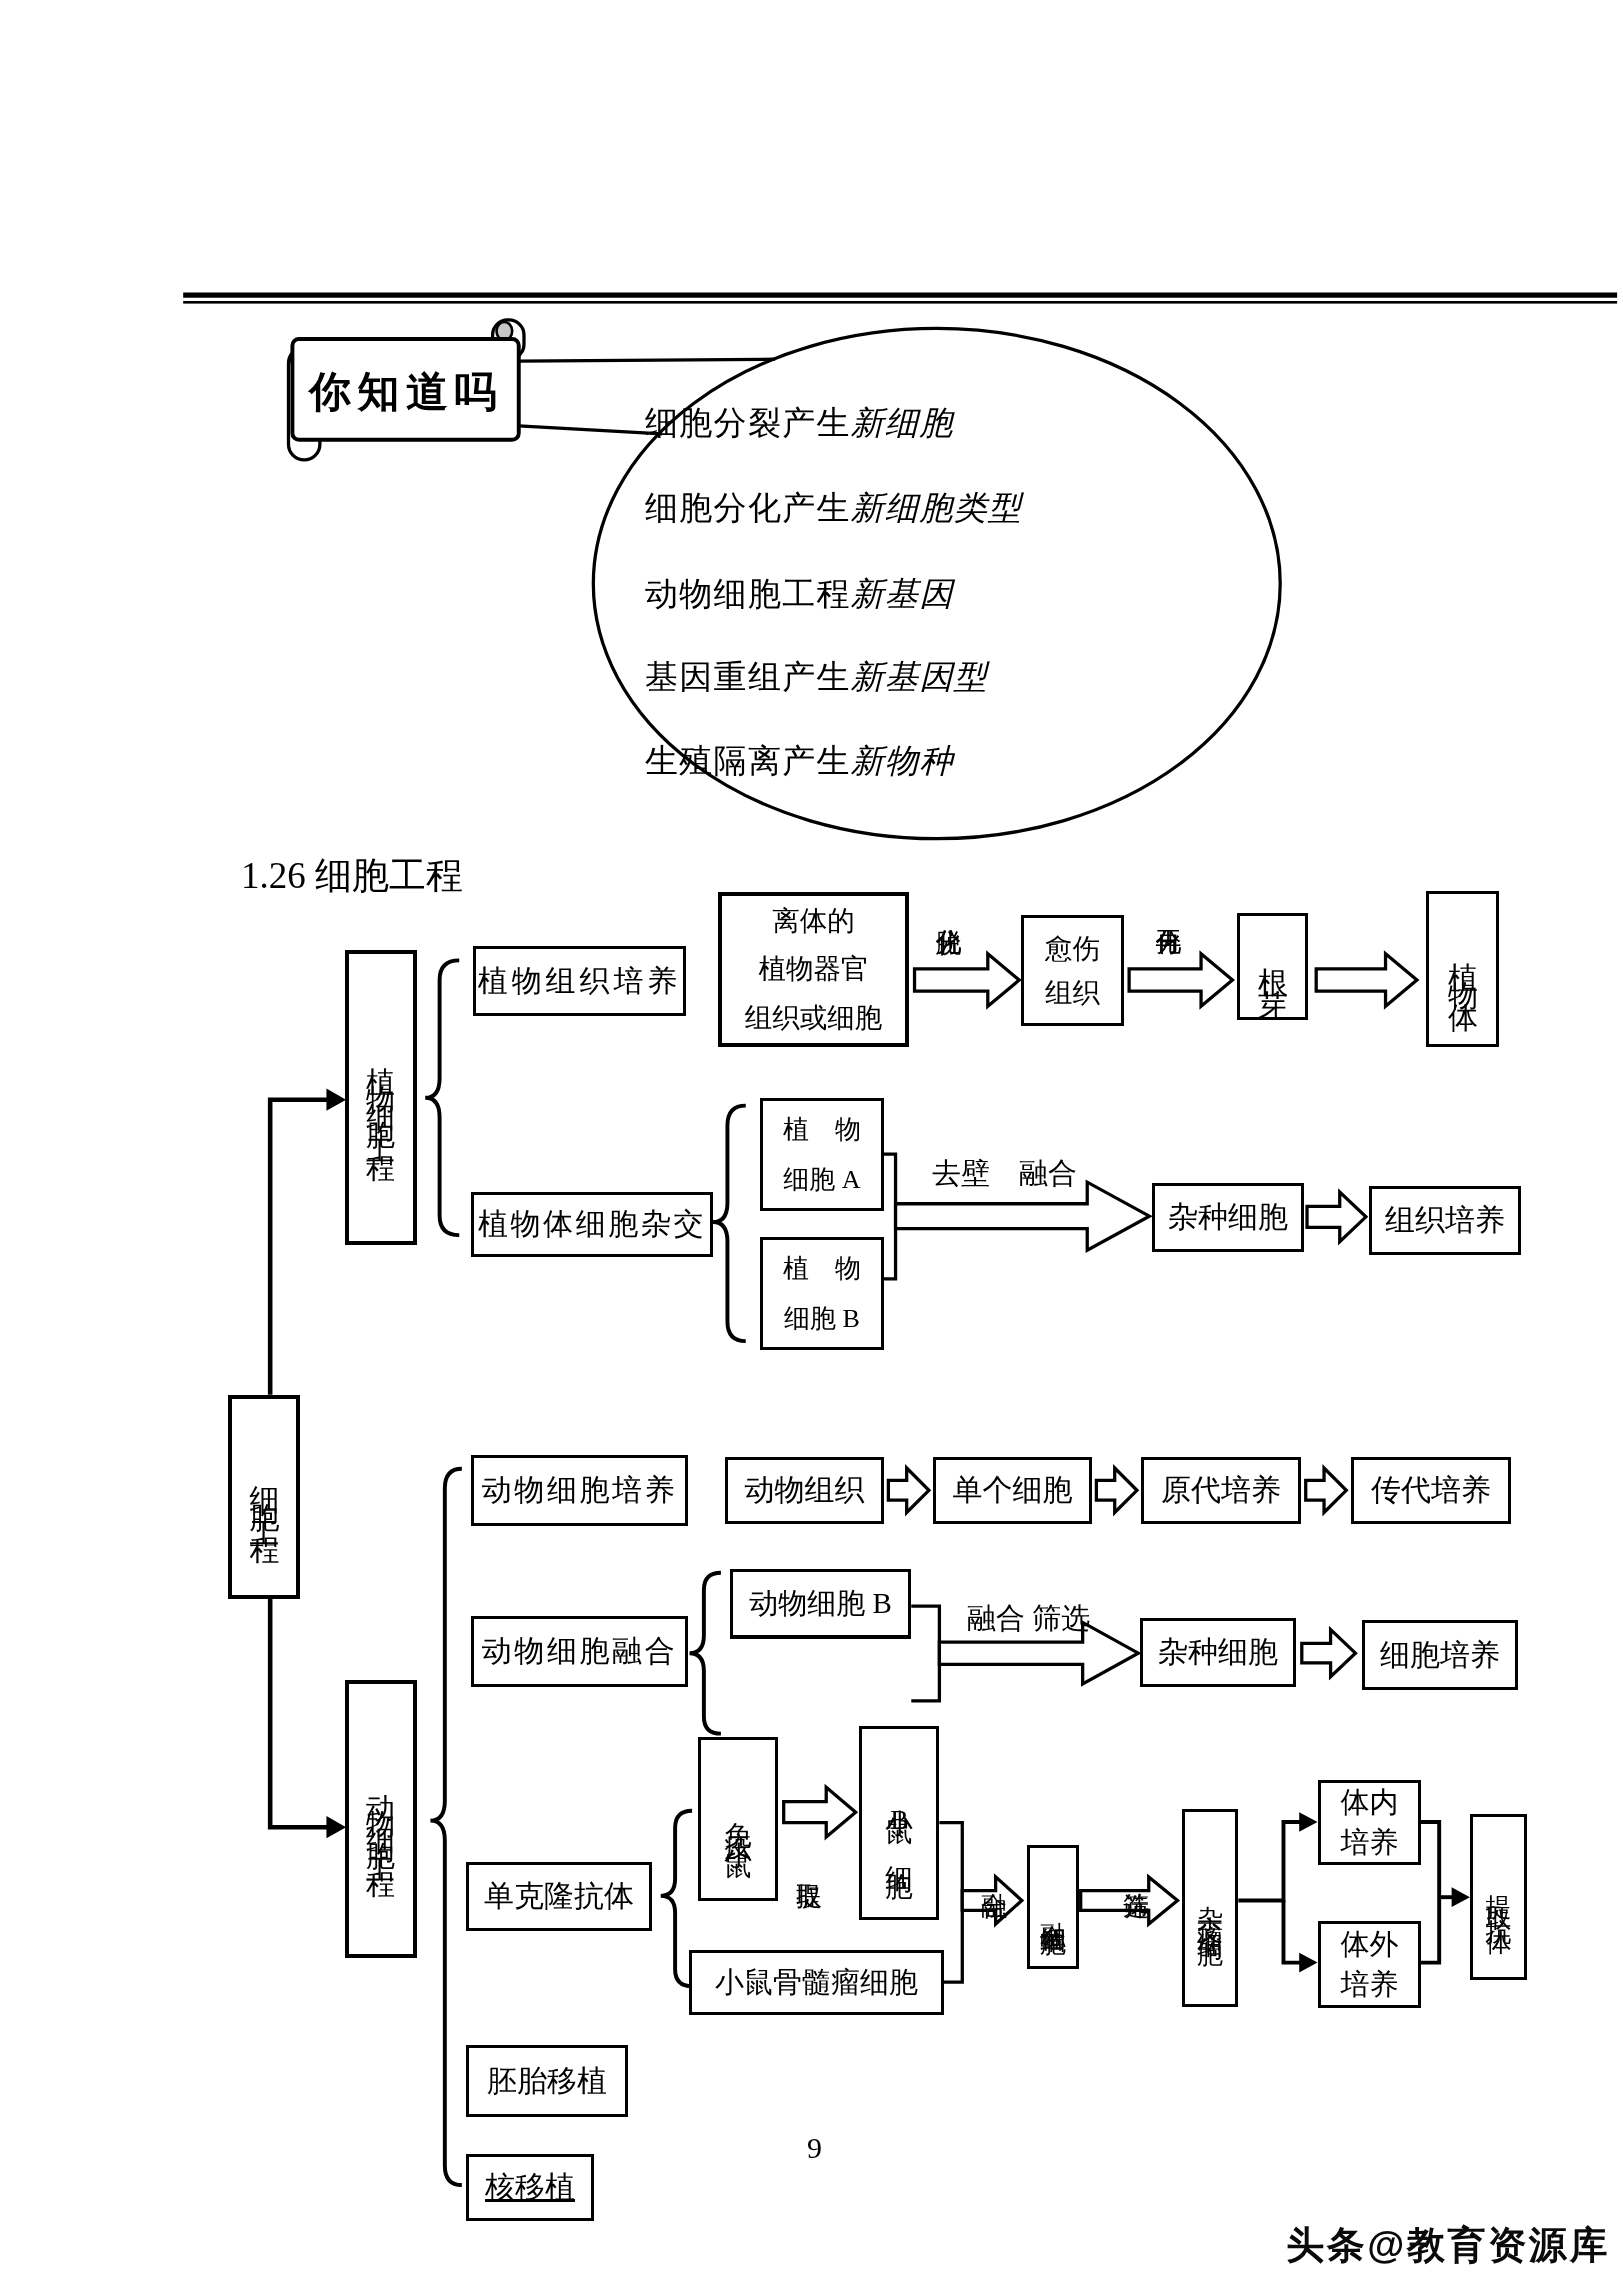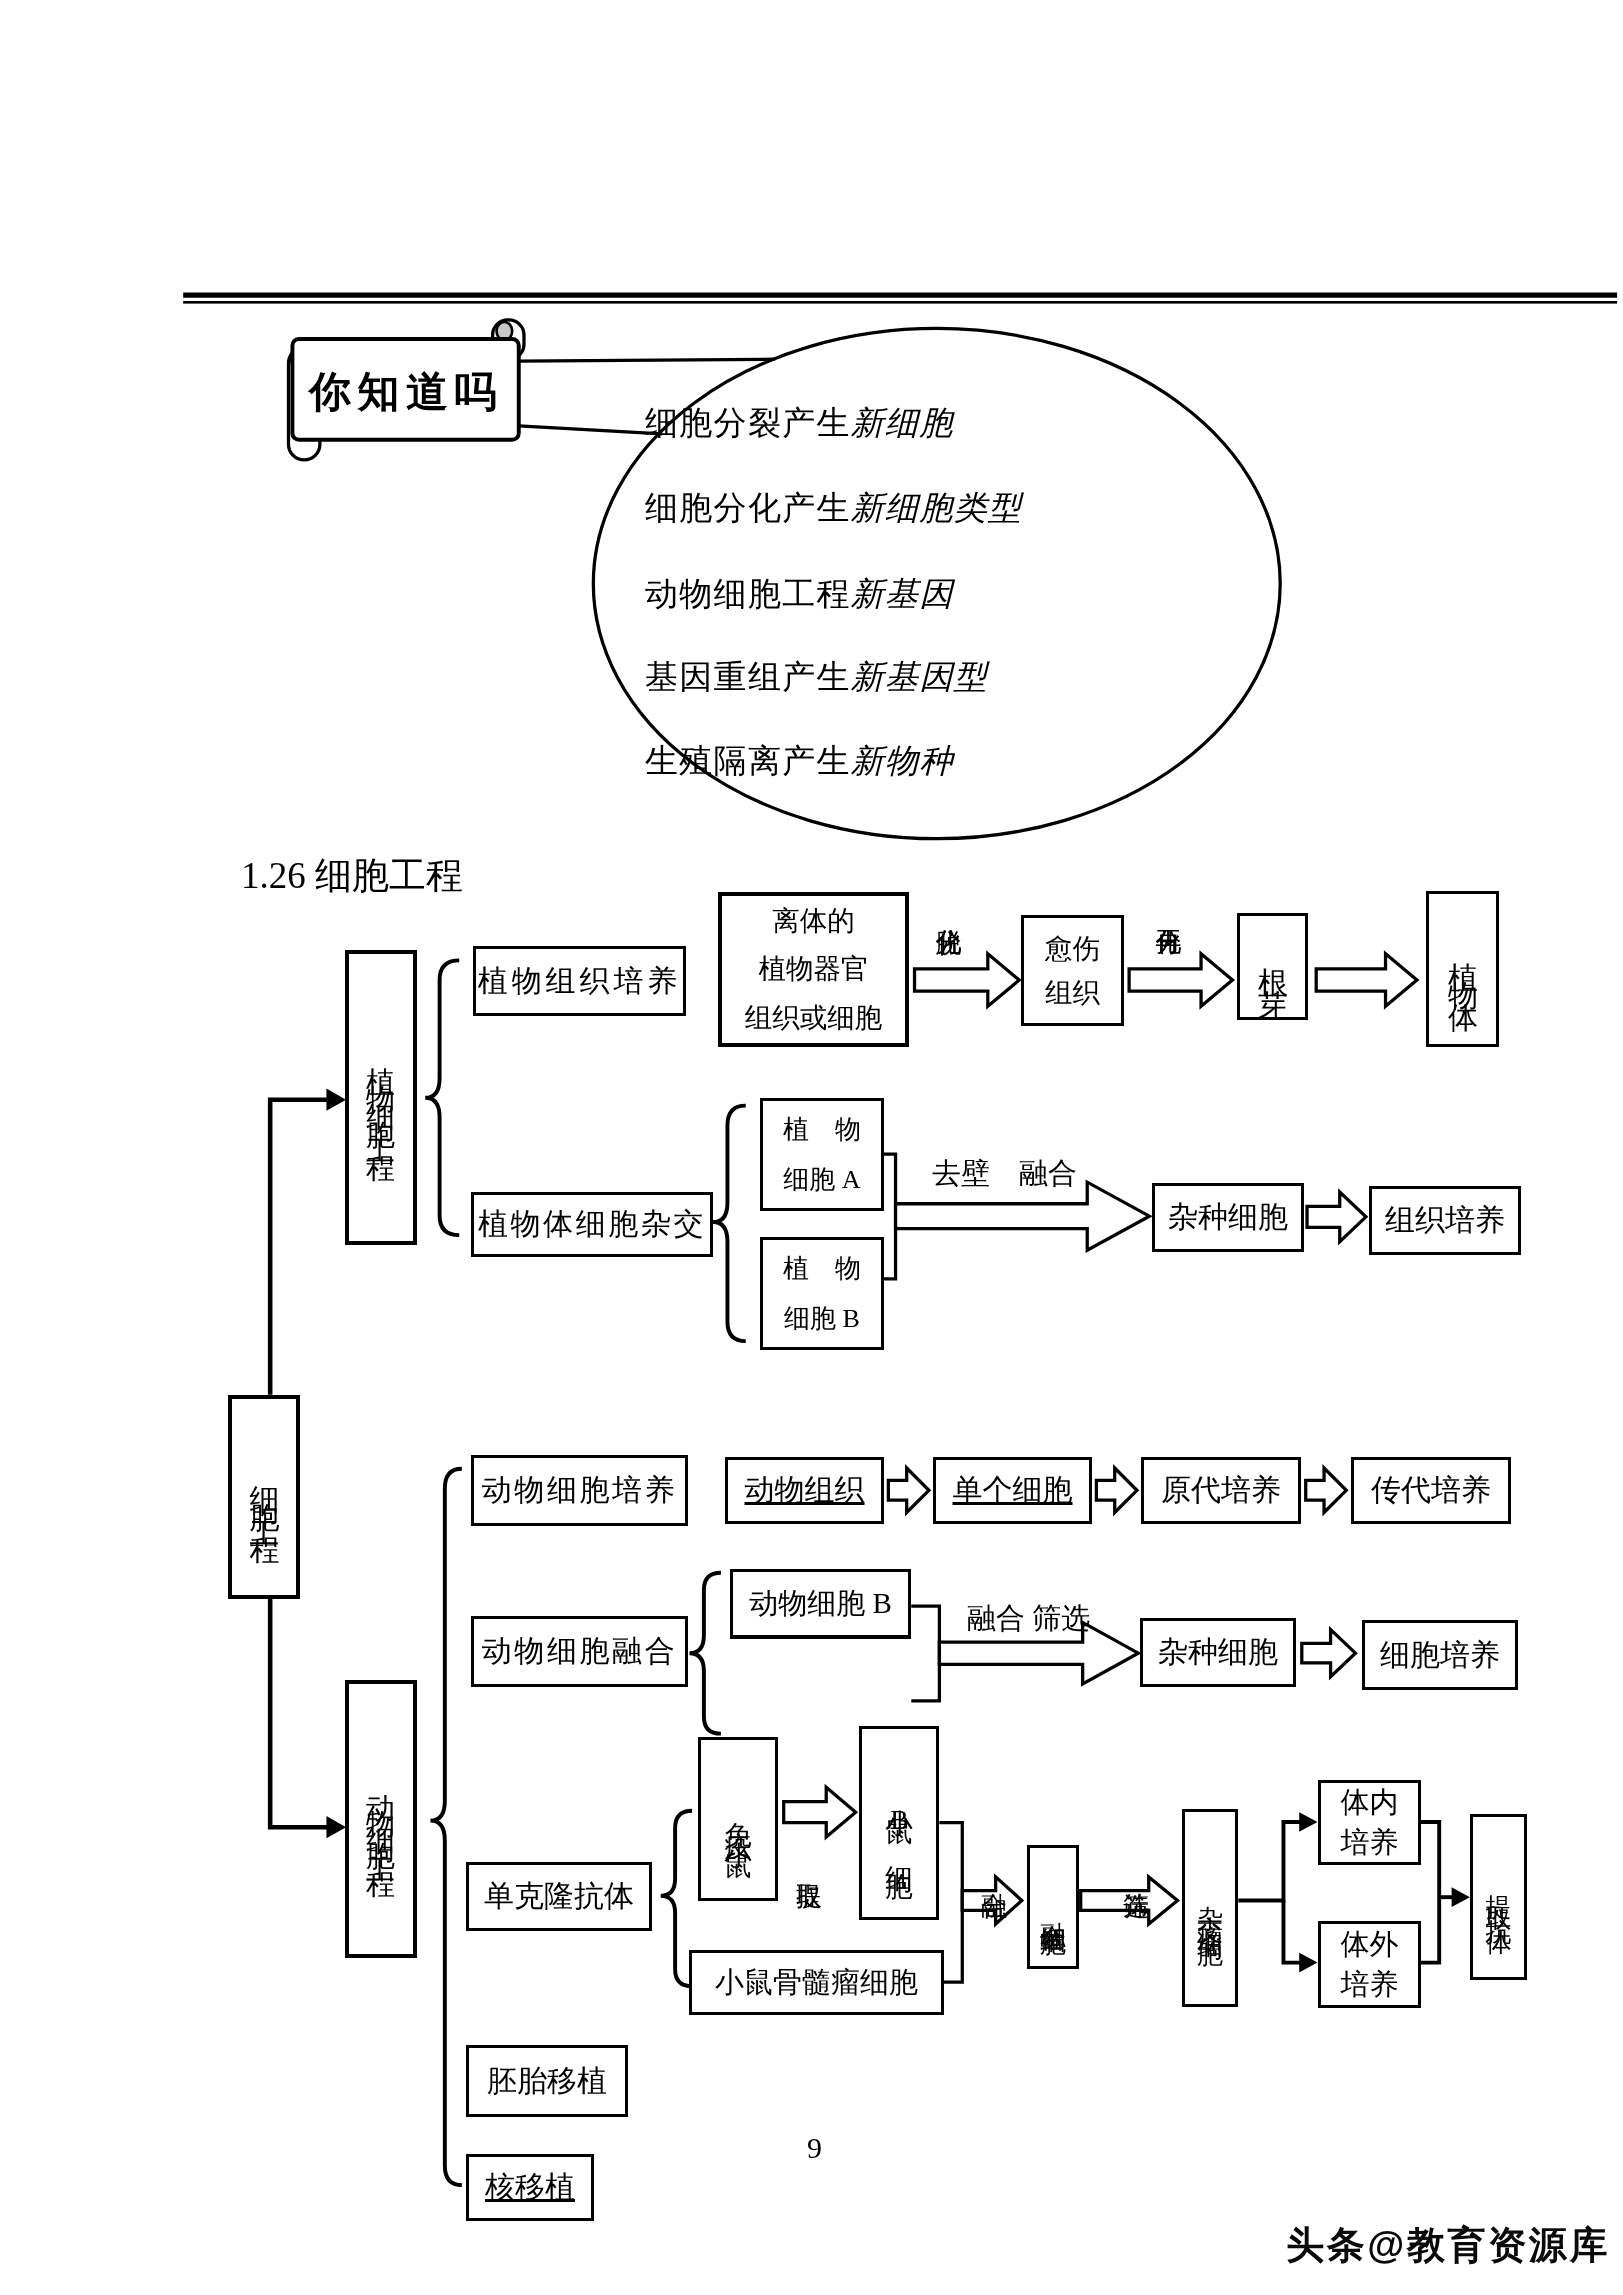--- a/index.html
+++ b/index.html
@@ -159,22 +159,22 @@
   <div class="box" style="left:1152px;top:1183px;width:152px;height:69px;font-size:30px;">杂种细胞</div>
 
   <div class="box" style="left:1369px;top:1186px;width:152px;height:69px;font-size:30px;">组织培养</div>
 
   <div class="box vert" style="left:228px;top:1395px;width:72px;height:204px;font-size:30px;letter-spacing:0.6em;border-width:4.6px;">细胞工程</div>
 
   <div class="box vert" style="left:345px;top:1680px;width:72px;height:278px;font-size:29px;letter-spacing:0.55em;border-width:4.6px;">动物细胞工程</div>
 
   <div class="box" style="left:471px;top:1455px;width:217px;height:71px;font-size:30px;letter-spacing:2.6px;">动物细胞培养</div>
 
-  <div class="box" style="left:725px;top:1457px;width:159px;height:67px;font-size:30px;text-decoration:underline;">动物组织</div>
-  <div class="box" style="left:933px;top:1457px;width:159px;height:67px;font-size:30px;text-decoration:underline;">单个细胞</div>
+  <div class="box" style="left:725px;top:1457px;width:159px;height:67px;font-size:30px;">动物组织</div>
+  <div class="box" style="left:933px;top:1457px;width:159px;height:67px;font-size:30px;">单个细胞</div>
   <div class="box" style="left:1141px;top:1457px;width:160px;height:67px;font-size:30px;">原代培养</div>
   <div class="box" style="left:1351px;top:1457px;width:160px;height:67px;font-size:30px;">传代培养</div>
 
   <div class="box" style="left:471px;top:1616px;width:217px;height:71px;font-size:30px;letter-spacing:2.6px;">动物细胞融合</div>
 
   <div class="box" style="left:730px;top:1574px;width:181px;height:65px;font-size:29px;">动物细胞 A</div>
   <div class="box" style="left:730px;top:1569px;width:181px;height:69px;font-size:29px;">动物细胞 B</div>
 
   <div class="lbl" style="left:950px;top:1600px;width:157px;height:38px;font-size:29px;">融合 筛选</div>
 

